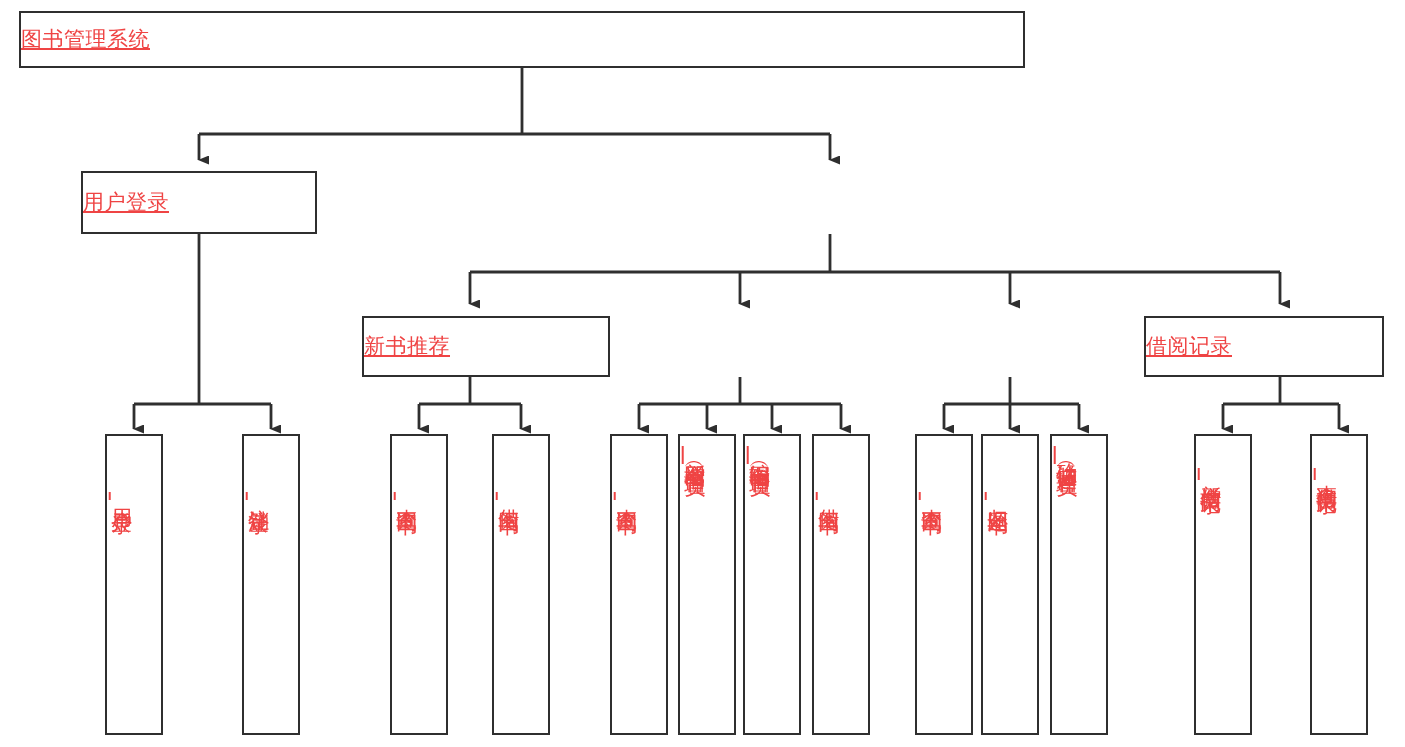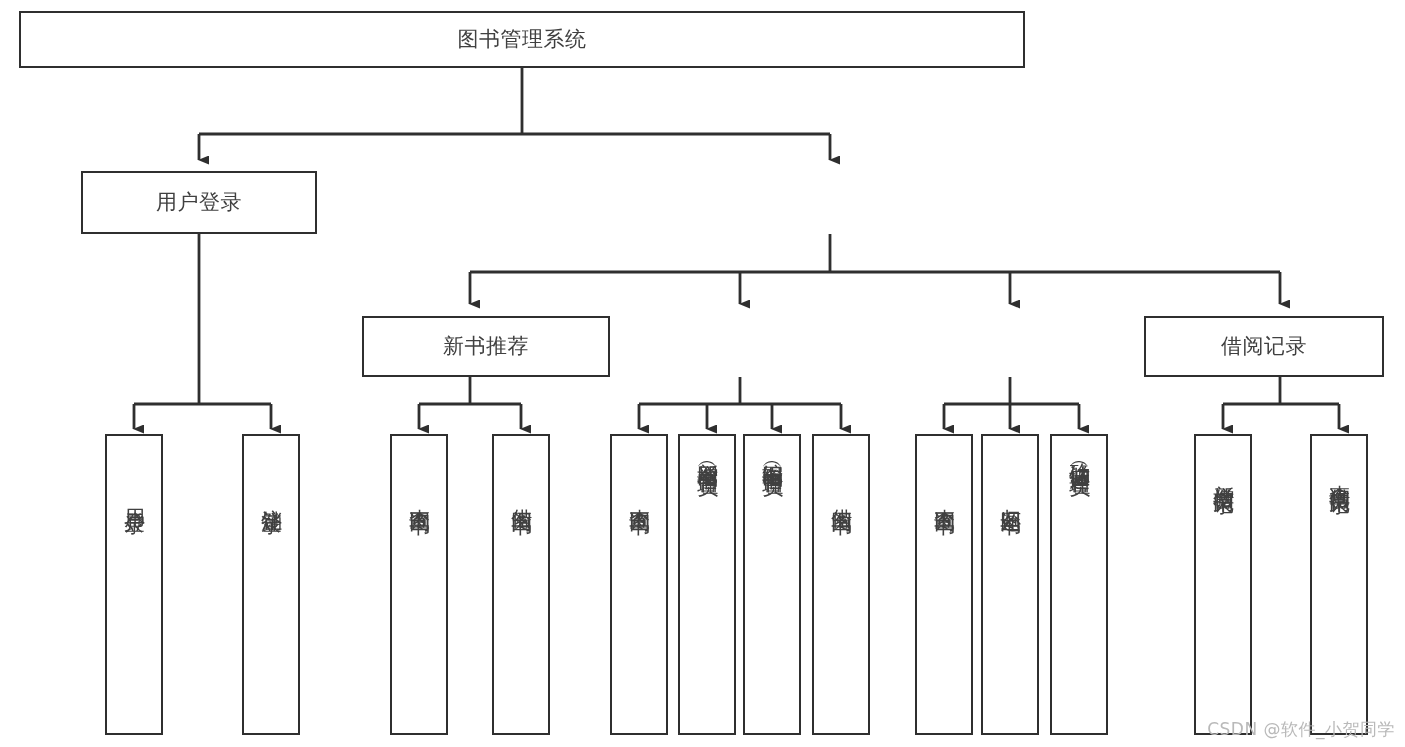--- a/index.html
+++ b/index.html
@@ -27,22 +27,23 @@
     height: 747px;
     pointer-events: none;
   }
   .node {
     position: absolute;
     box-sizing: border-box;
     background: #ffffff;
     border: 2.5px solid #2f2f2f;
     display: flex;
     align-items: center;
-    justify-content: center;
-    color: #404040;
+    justify-content: flex-start;
+    color: #ef4444;
+    text-decoration: underline;
   }
   .node-label {
     display: block;
     text-align: center;
     line-height: 1.18;
     letter-spacing: 0.5px;
   }
   
   .node.horiz .node-label {
     font-size: 21px;
@@ -181,15 +182,14 @@
     <span class="node-label">确认归还（管理员）</span>
   </div>
 
   <div class="node vert" style="left:1194px; top:434px; width:58px; height:301px; padding-top:32px;">
     <span class="node-label">新增借阅记录</span>
   </div>
   <div class="node vert" style="left:1310px; top:434px; width:58px; height:301px; padding-top:32px;">
     <span class="node-label">查询借阅记录</span>
   </div>
 
-  <div class="watermark">CSDN @软件_小贺同学</div>
 
 </div>
 
 </body></html>

